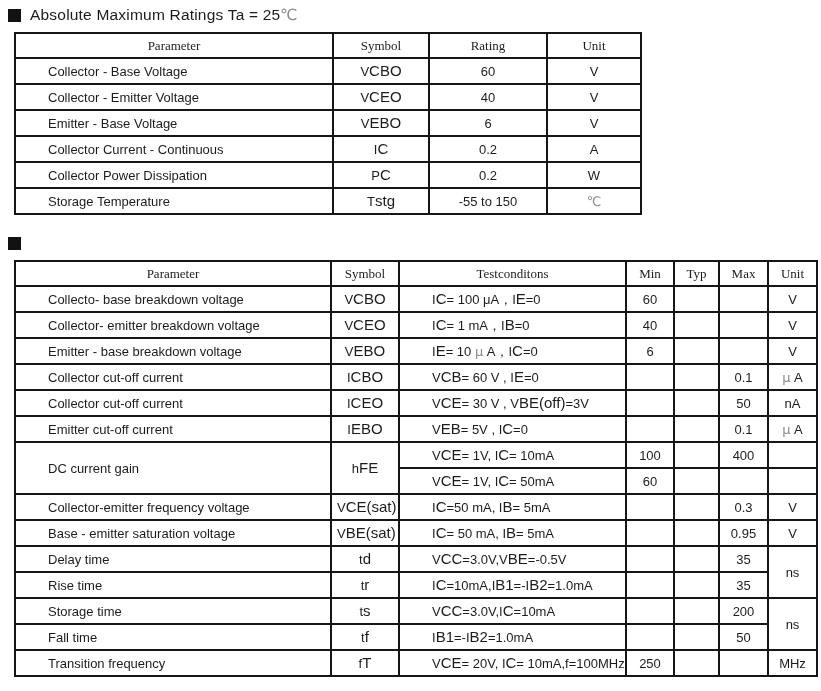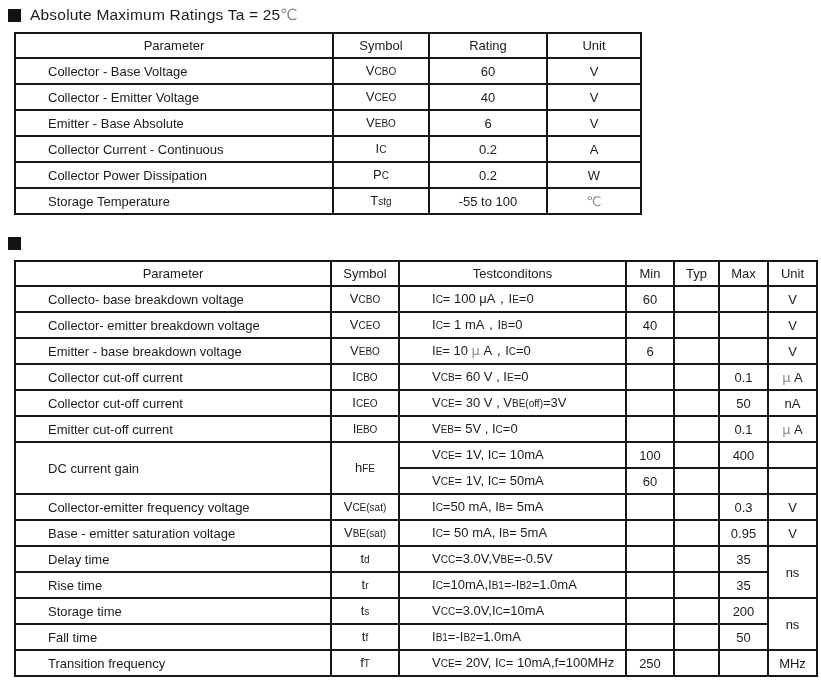--- a/index.html
+++ b/index.html
@@ -21,23 +21,23 @@
     border-collapse:collapse;table-layout:fixed;
     margin:0 0 19px 0;background:#fff;
   }
   th,td{
     border:2px solid #161616;
     height:23px;line-height:23px;
     font-size:13px;font-weight:normal;
     padding:0 5px;text-align:center;
     white-space:nowrap;overflow:hidden;
   }
-  th{padding:0 2px;}
+  th{padding:0 2px;font-family:Liberation Serif, serif;}
   td.al{text-align:left;padding-left:32px;}
-  .sb{font-size:10px;letter-spacing:0;}
+  .sb{font-size:15px;letter-spacing:0;}
   .gy{color:#8a8a8a;font-family:"DejaVu Sans",sans-serif;}
 </style>
 </head>
 <body>
 
 <div class="page">
 
   <section class="sec">
     <div class="sec-title">
       <span class="sq"></span>
@@ -65,41 +65,41 @@
             <td>60</td>
             <td>V</td>
           </tr>
           <tr>
             <td class="al">Collector - Emitter Voltage</td>
             <td>V<span class="sb">CEO</span></td>
             <td>40</td>
             <td>V</td>
           </tr>
           <tr>
-            <td class="al">Emitter - Base Absolute</td>
+            <td class="al">Emitter - Base Voltage</td>
             <td>V<span class="sb">EBO</span></td>
             <td>6</td>
             <td>V</td>
           </tr>
           <tr>
             <td class="al">Collector Current  - Continuous</td>
             <td>I<span class="sb">C</span></td>
             <td>0.2</td>
             <td>A</td>
           </tr>
           <tr>
             <td class="al">Collector Power Dissipation</td>
             <td>P<span class="sb">C</span></td>
             <td>0.2</td>
             <td>W</td>
           </tr>
           <tr>
             <td class="al">Storage Temperature</td>
             <td>T<span class="sb">stg</span></td>
-            <td>-55 to 100</td>
+            <td>-55 to 150</td>
             <td><span class="gy">℃</span></td>
           </tr>
         </tbody>
       </table>
   </section>
 
   <section class="sec">
     <div class="sec-title">
       <span class="sq"></span>
     </div>

